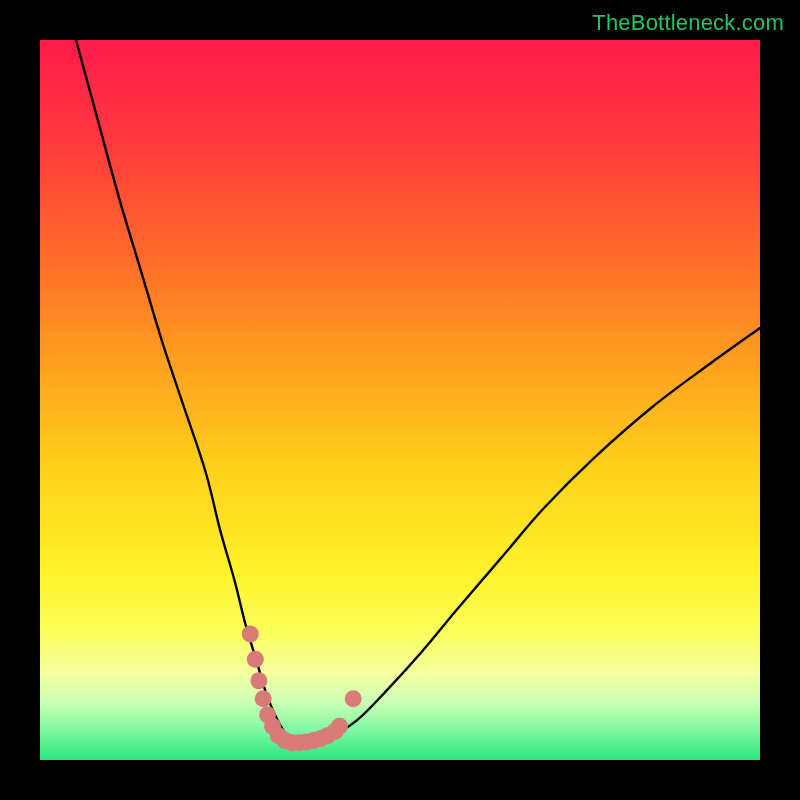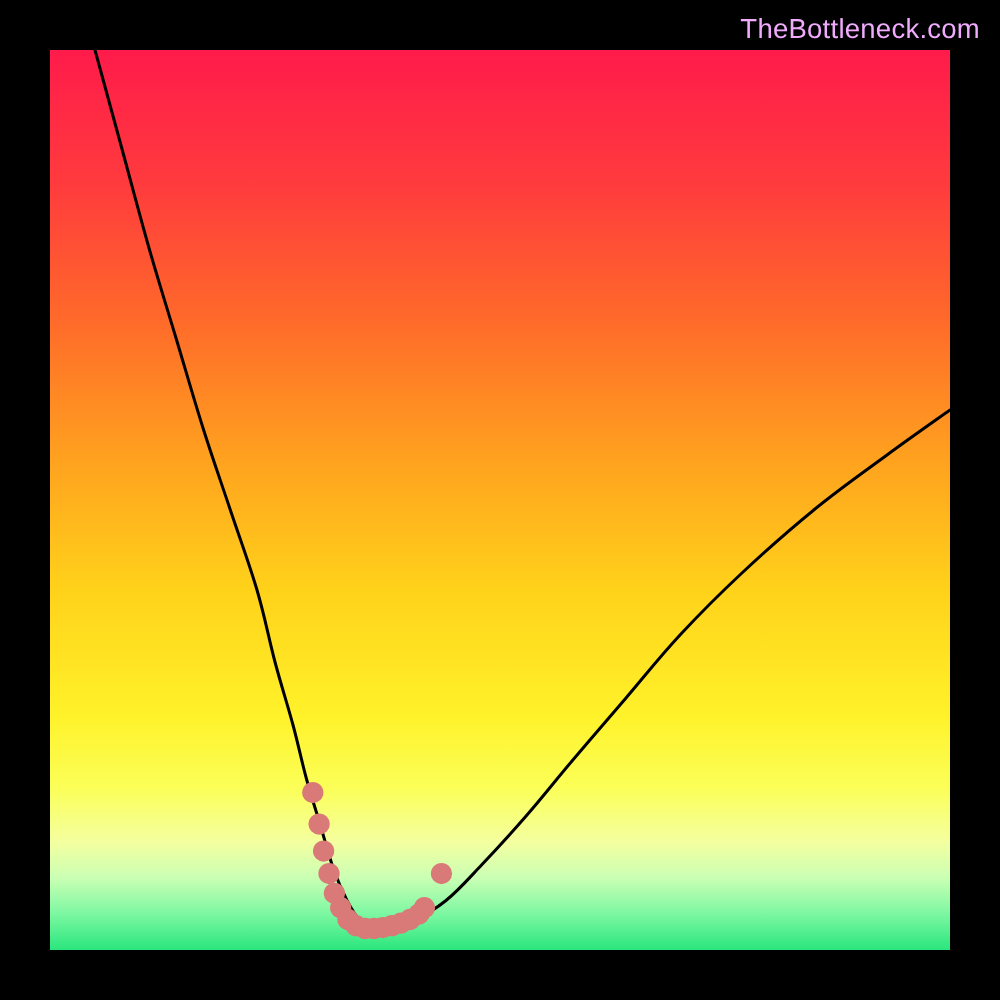--- a/index.html
+++ b/index.html
@@ -36,21 +36,21 @@
     position: absolute;
     left: 0;
     top: 0;
     width: 100%;
     height: 100%;
   }
   .watermark {
     position: absolute;
     top: 10px;
     right: 16px;
-    color: #f0abfc;
+    color: #22c55e;
     font-size: 22px;
     font-weight: 500;
     letter-spacing: 0.2px;
     user-select: none;
   }
 </style>
 </head>
 <body>
 
 <div class="frame">

